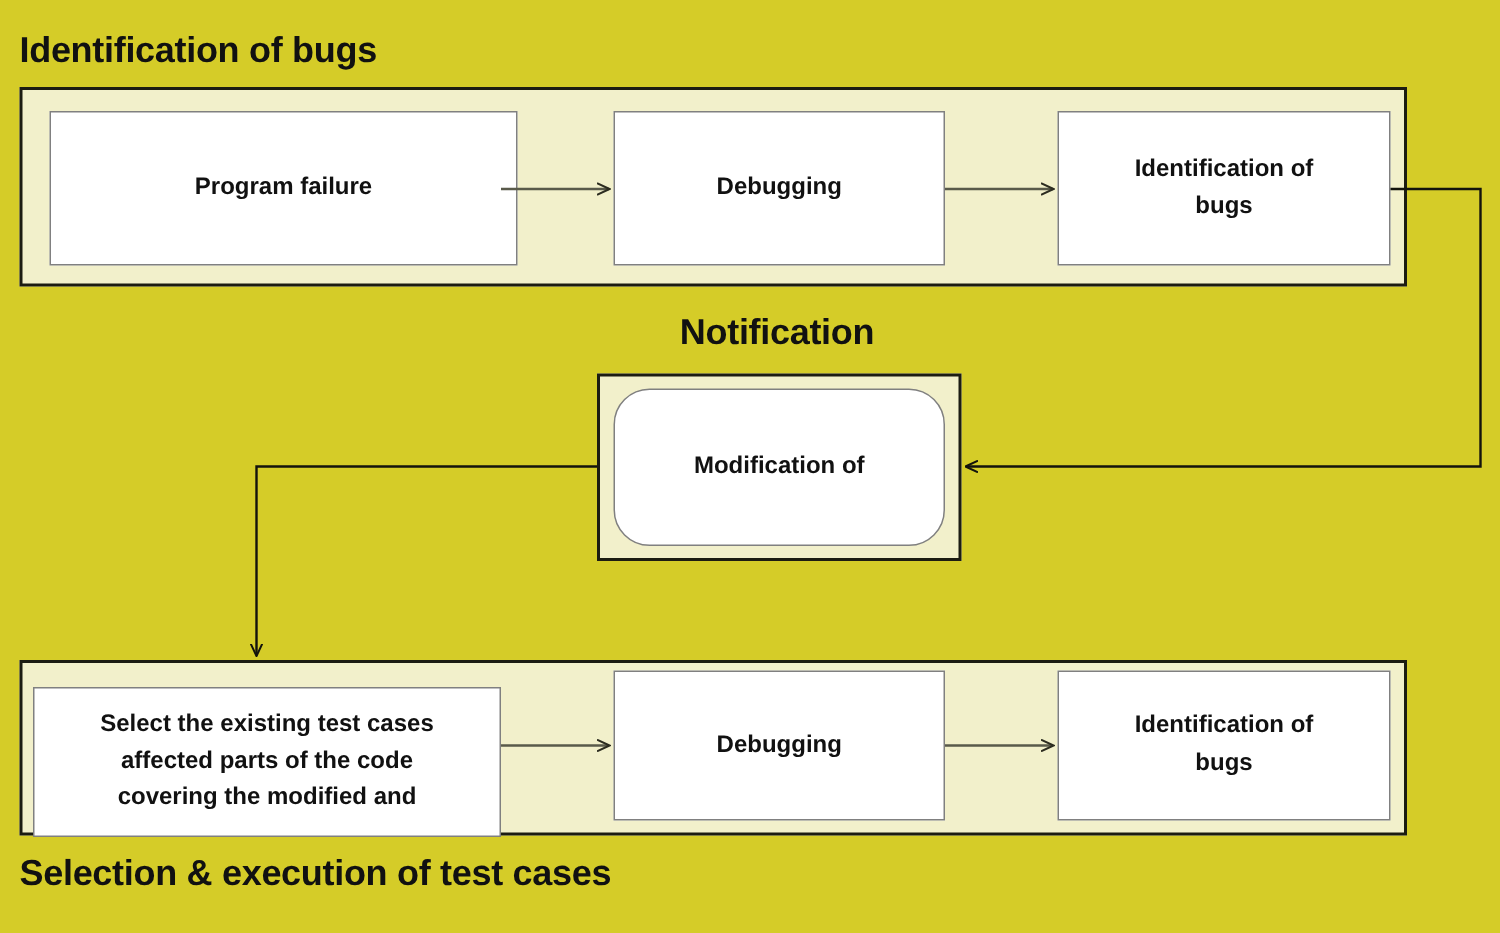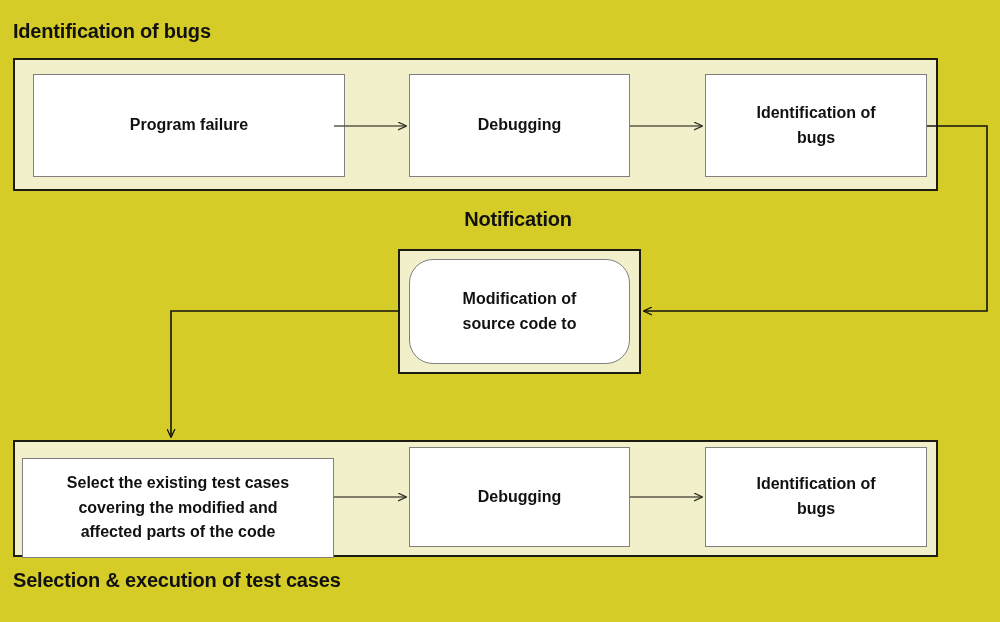--- a/index.html
+++ b/index.html
@@ -19,21 +19,21 @@
     left: 0;
     top: 0;
     width: 1000px;
     height: 622px;
   }
 
   
   .section-title {
     position: absolute;
     font-weight: bold;
-    font-size: 20px;
+    font-size: 24px;
     color: #111111;
     letter-spacing: -0.2px;
     white-space: nowrap;
   }
   #title-top    { left: 13px;  top: 20px; }
   #title-mid    { left: 0px;   top: 208px; width: 1036px; text-align: center; }
   #title-bottom { left: 13px;  top: 569px; }
 
   
   .band {
@@ -114,29 +114,28 @@
   <div class="node" id="node-idbugs-top">
     <div>
       <span>Identification of</span>
       <span>bugs</span>
     </div>
   </div>
 
   <div class="node" id="node-modification">
     <div>
       <span>Modification of</span>
-      <span>source code to</span>
     </div>
   </div>
 
   <div class="node" id="node-select-cases">
     <div>
       <span>Select the existing test cases</span>
+      <span>affected parts of the code</span>
       <span>covering the modified and</span>
-      <span>affected parts of the code</span>
     </div>
   </div>
 
   <div class="node" id="node-debugging-bot">
     <span>Debugging</span>
   </div>
 
   <div class="node" id="node-idbugs-bot">
     <div>
       <span>Identification of</span>

